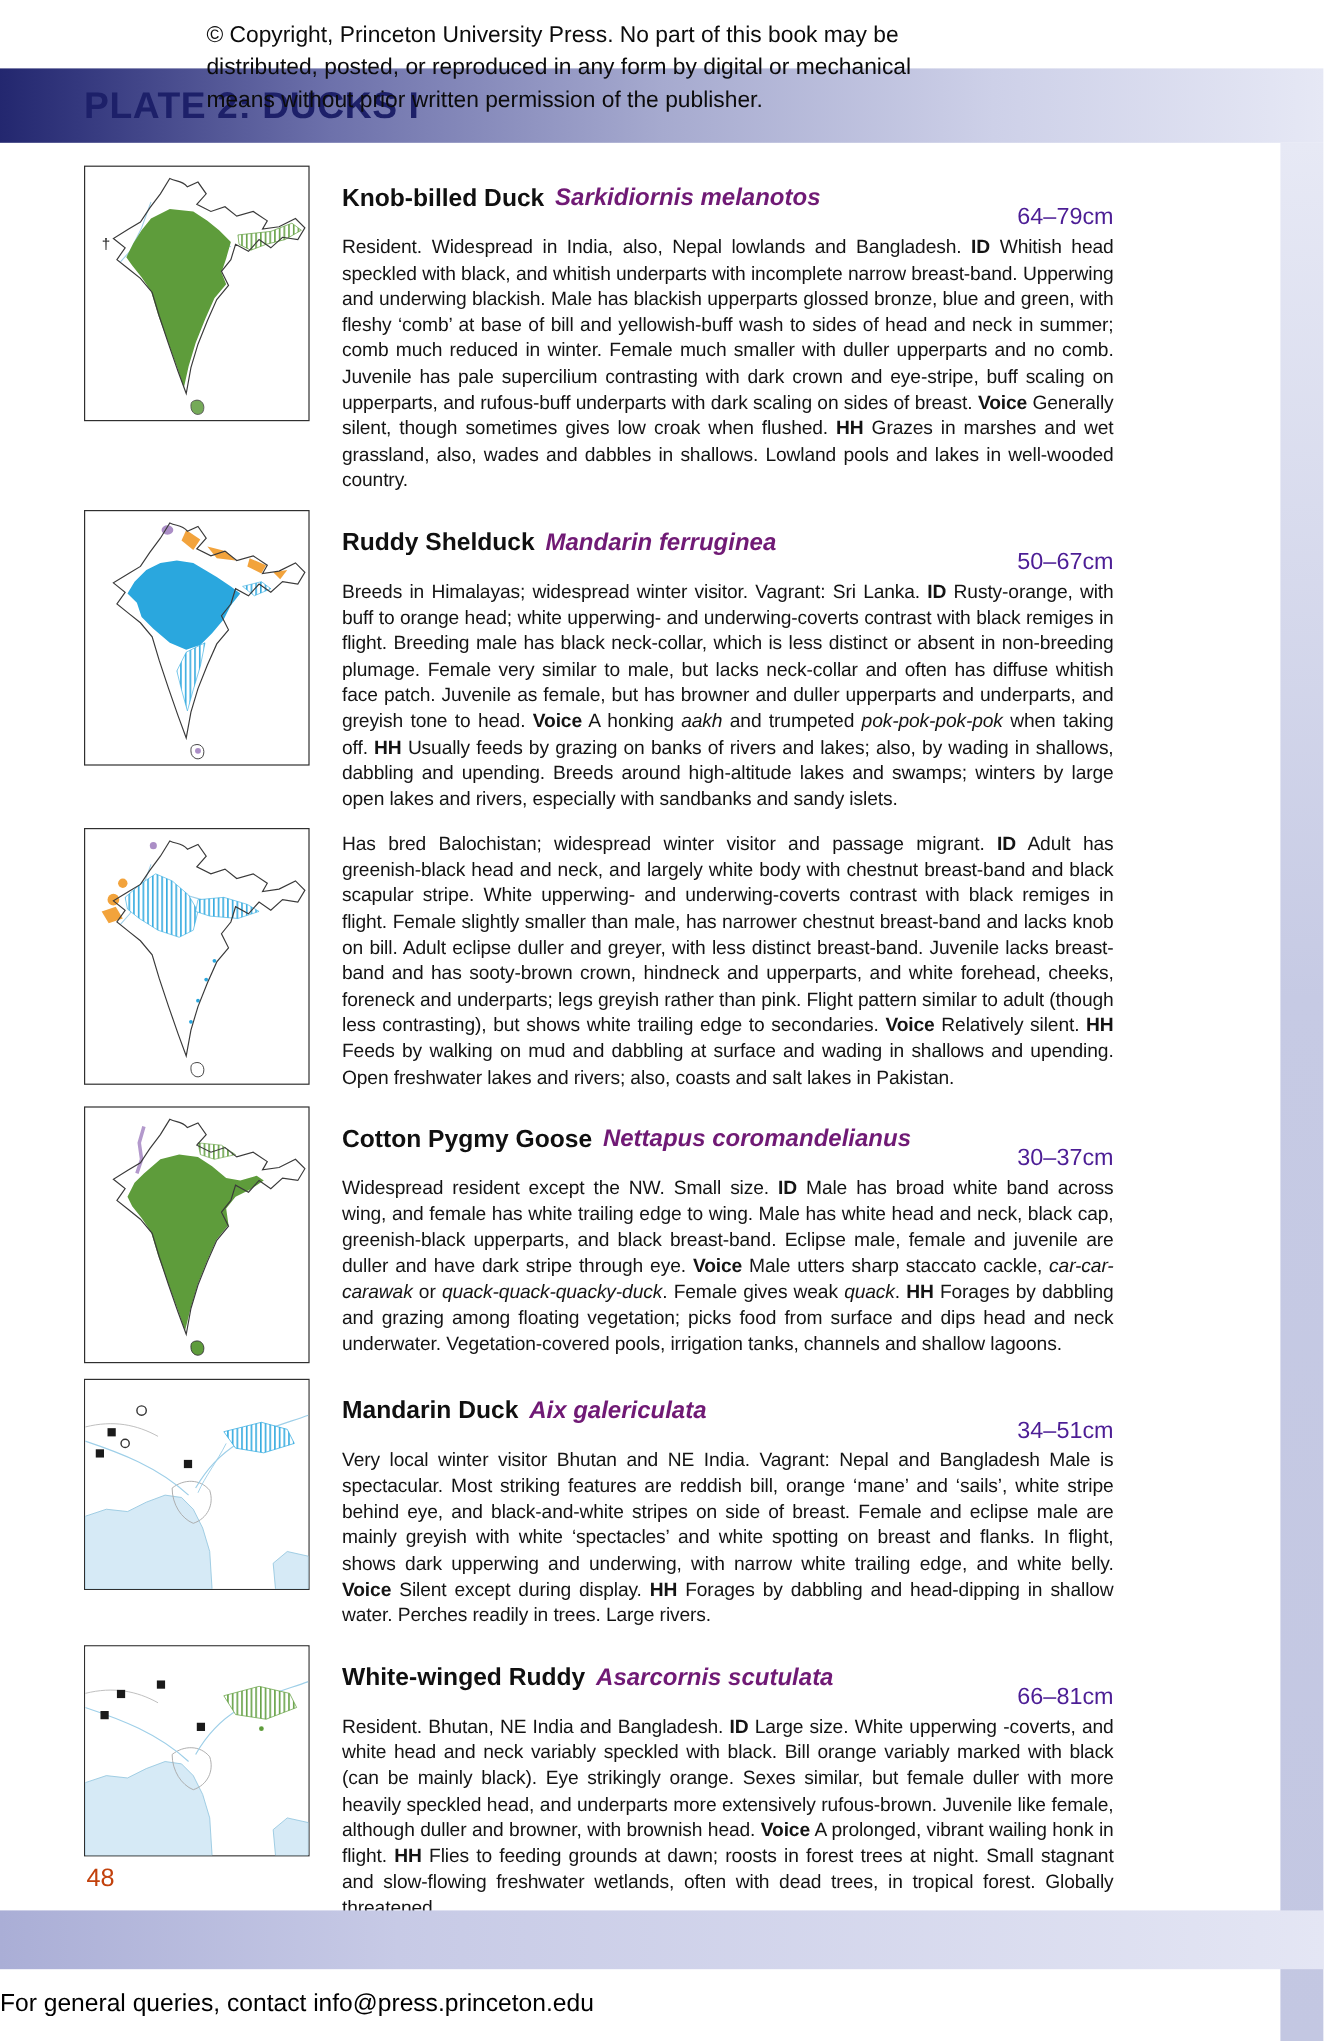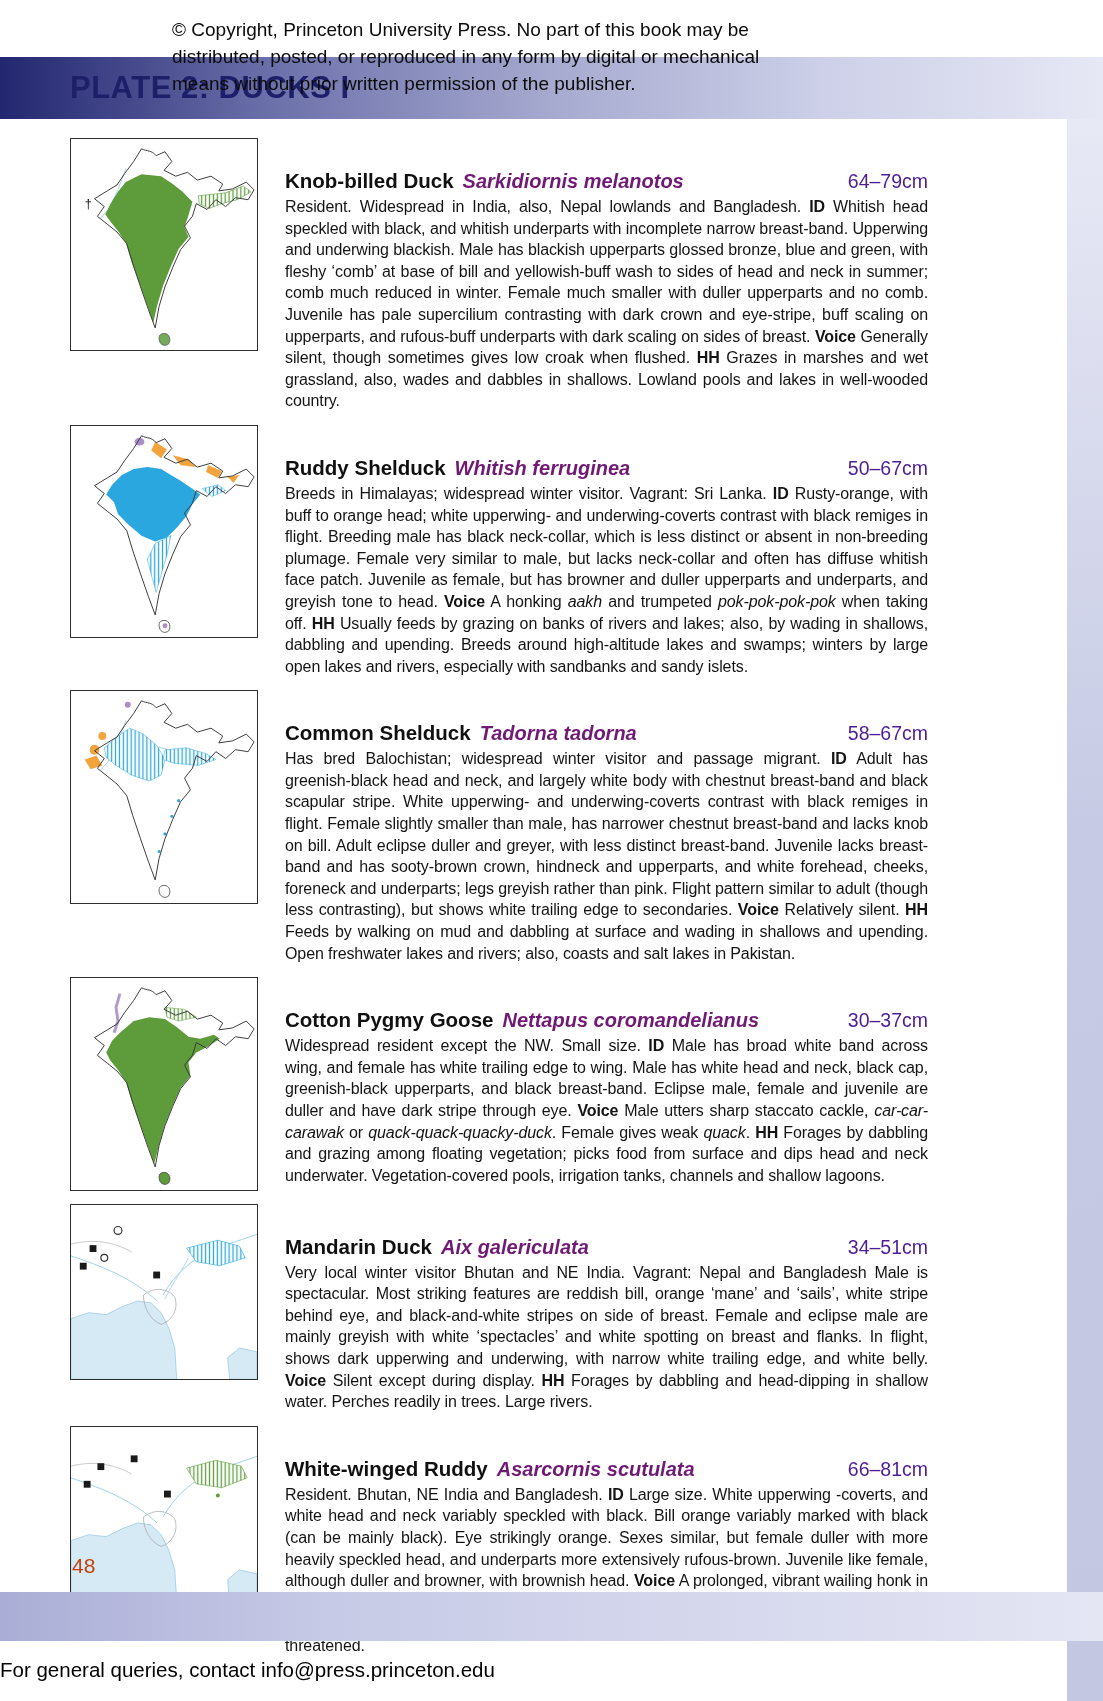--- a/index.html
+++ b/index.html
@@ -21,21 +21,21 @@
   }
   .right-band{
     position:absolute;top:119px;right:0;width:36px;bottom:0;
     background:linear-gradient(180deg,#e7e9f5 0%,#c6cae4 45%,#c3c7e2 100%);
   }
   .content{position:absolute;left:70px;top:138px;width:858px;}
   .entry{display:flex;gap:27px;margin-bottom:13px;}
   .map-box{flex:0 0 186px;border:1px solid #2f2f2f;background:#fff;align-self:flex-start;}
   .map-box svg{display:block;width:186px;height:auto;}
   .account{flex:1;min-width:0;}
-  .head{display:flex;align-items:flex-end;}
+  .head{display:flex;align-items:center;}
   .cname{font-size:20.5px;font-weight:700;color:#101010;white-space:nowrap;}
   .sname{font-size:20px;font-style:italic;font-weight:700;margin-left:9px;color:#701a75;white-space:nowrap;}
   .size{margin-left:auto;font-size:19.5px;color:#4c1d95;white-space:nowrap;padding-left:10px;margin-top:32px;}
   .desc{margin:3px 0 0;font-size:16px;line-height:21.6px;text-align:justify;letter-spacing:-0.1px;}
   .desc b{font-weight:700;}
   .footer-band{
     position:absolute;left:0;top:1592px;width:100%;height:49px;
     background:linear-gradient(90deg,#aaaed6 0%,#c7cae6 30%,#e4e6f4 100%);
   }
   .page-number{position:absolute;left:72px;top:1554px;font-size:21px;color:#c2410c;z-index:2;}
@@ -105,21 +105,21 @@
         <polygon points="86,120 102,112 98,132 92,152 87,170 82,152 78,136" fill="url(#p-blue)" stroke="var(--winter-blue)" stroke-width="0.5"></polygon>
         <polygon points="134,64 150,60 158,66 144,72" fill="url(#p-blue)" stroke="var(--winter-blue)" stroke-width="0.5"></polygon>
         <path d="M93,199 C99,197 103,203 100,209 C96,213 90,210 90,204 C90,200 91,200 93,199 Z" fill="#ffffff" stroke="#3a3a3a" stroke-width="0.8"></path>
         <circle cx="96" cy="204" r="2.5" fill="var(--vagrant-purple)"></circle>
         <path d="M72,10 C78,13 82,11 87,17 L96,13 L103,23 L95,32 L107,38 L119,34 L129,42 L143,38 L155,46 L151,53 L165,51 L179,44 L187,52 L181,62 L168,60 L158,69 L148,62 L139,72 L128,66 L124,79 L116,89 L122,101 L112,113 L104,131 L96,151 L90,171 L86,193 L79,174 L71,151 L63,127 L57,107 L47,95 L37,87 L27,79 L34,69 L24,61 L37,53 L47,47 L55,35 L64,23 Z" fill="none" stroke="#3a3a3a" stroke-width="1"></path>
       </svg>
     </div>
     <div class="account">
       <div class="head">
         <span class="cname">Ruddy Shelduck</span>
-        <span class="sname">Whitish ferruginea</span>
+        <span class="sname">Mandarin ferruginea</span>
         <span class="size">50–67cm</span>
       </div>
       <p class="desc"><span>Breeds in Himalayas; widespread winter visitor. Vagrant: Sri Lanka. </span><b>ID</b><span> Rusty-orange, with buff to orange head; white upperwing- and underwing-coverts contrast with black remiges in flight. Breeding male has black neck-collar, which is less distinct or absent in non-breeding plumage. Female very similar to male, but lacks neck-collar and often has diffuse whitish face patch. Juvenile as female, but has browner and duller upperparts and underparts, and greyish tone to head. </span><b>Voice</b><span> A honking </span><i>aakh</i><span> and trumpeted </span><i>pok-pok-pok-pok</i><span> when taking off. </span><b>HH</b><span> Usually feeds by grazing on banks of rivers and lakes; also, by wading in shallows, dabbling and upending. Breeds around high-altitude lakes and swamps; winters by large open lakes and rivers, especially with sandbanks and sandy islets.</span></p>
     </div>
   </section>
 
   <section class="entry">
     <div class="map-box">
       <svg viewBox="0 0 190 216">
         <path d="M72,10 C78,13 82,11 87,17 L96,13 L103,23 L95,32 L107,38 L119,34 L129,42 L143,38 L155,46 L151,53 L165,51 L179,44 L187,52 L181,62 L168,60 L158,69 L148,62 L139,72 L128,66 L124,79 L116,89 L122,101 L112,113 L104,131 L96,151 L90,171 L86,193 L79,174 L71,151 L63,127 L57,107 L47,95 L37,87 L27,79 L34,69 L24,61 L37,53 L47,47 L55,35 L64,23 Z" fill="#ffffff"></path>
@@ -133,25 +133,20 @@
         <circle cx="58" cy="14" r="3" fill="var(--vagrant-purple)"></circle>
         <circle cx="110" cy="112" r="1.6" fill="var(--winter-blue)"></circle>
         <circle cx="103" cy="128" r="1.6" fill="var(--winter-blue)"></circle>
         <circle cx="96" cy="146" r="1.6" fill="var(--winter-blue)"></circle>
         <circle cx="90" cy="164" r="1.6" fill="var(--winter-blue)"></circle>
         <path d="M93,199 C99,197 103,203 100,209 C96,213 90,210 90,204 C90,200 91,200 93,199 Z" fill="#ffffff" stroke="#3a3a3a" stroke-width="0.8"></path>
         <path d="M72,10 C78,13 82,11 87,17 L96,13 L103,23 L95,32 L107,38 L119,34 L129,42 L143,38 L155,46 L151,53 L165,51 L179,44 L187,52 L181,62 L168,60 L158,69 L148,62 L139,72 L128,66 L124,79 L116,89 L122,101 L112,113 L104,131 L96,151 L90,171 L86,193 L79,174 L71,151 L63,127 L57,107 L47,95 L37,87 L27,79 L34,69 L24,61 L37,53 L47,47 L55,35 L64,23 Z" fill="none" stroke="#3a3a3a" stroke-width="1"></path>
       </svg>
     </div>
     <div class="account">
-      <div class="head">
-        <span class="cname">Common Shelduck</span>
-        <span class="sname">Tadorna tadorna</span>
-        <span class="size">58–67cm</span>
-      </div>
       <p class="desc"><span>Has bred Balochistan; widespread winter visitor and passage migrant. </span><b>ID</b><span> Adult has greenish-black head and neck, and largely white body with chestnut breast-band and black scapular stripe. White upperwing- and underwing-coverts contrast with black remiges in flight. Female slightly smaller than male, has narrower chestnut breast-band and lacks knob on bill. Adult eclipse duller and greyer, with less distinct breast-band. Juvenile lacks breast-band and has sooty-brown crown, hindneck and upperparts, and white forehead, cheeks, foreneck and underparts; legs greyish rather than pink. Flight pattern similar to adult (though less contrasting), but shows white trailing edge to secondaries. </span><b>Voice</b><span> Relatively silent. </span><b>HH</b><span> Feeds by walking on mud and dabbling at surface and wading in shallows and upending. Open freshwater lakes and rivers; also, coasts and salt lakes in Pakistan.</span></p>
     </div>
   </section>
 
   <section class="entry">
     <div class="map-box">
       <svg viewBox="0 0 190 216">
         <path d="M72,10 C78,13 82,11 87,17 L96,13 L103,23 L95,32 L107,38 L119,34 L129,42 L143,38 L155,46 L151,53 L165,51 L179,44 L187,52 L181,62 L168,60 L158,69 L148,62 L139,72 L128,66 L124,79 L116,89 L122,101 L112,113 L104,131 L96,151 L90,171 L86,193 L79,174 L71,151 L63,127 L57,107 L47,95 L37,87 L27,79 L34,69 L24,61 L37,53 L47,47 L55,35 L64,23 Z" fill="#ffffff"></path>
         <polygon points="50,56 64,44 80,40 96,42 108,50 120,60 132,62 146,58 152,62 140,70 128,76 120,86 122,100 112,112 104,130 96,150 90,170 85,190 78,170 70,148 62,126 56,106 48,94 40,84 36,76 42,64" fill="var(--resident-green)"></polygon>
         <polygon points="96,30 116,32 128,40 110,44 98,40" fill="url(#p-green)" stroke="var(--resident-green)" stroke-width="0.5"></polygon>

